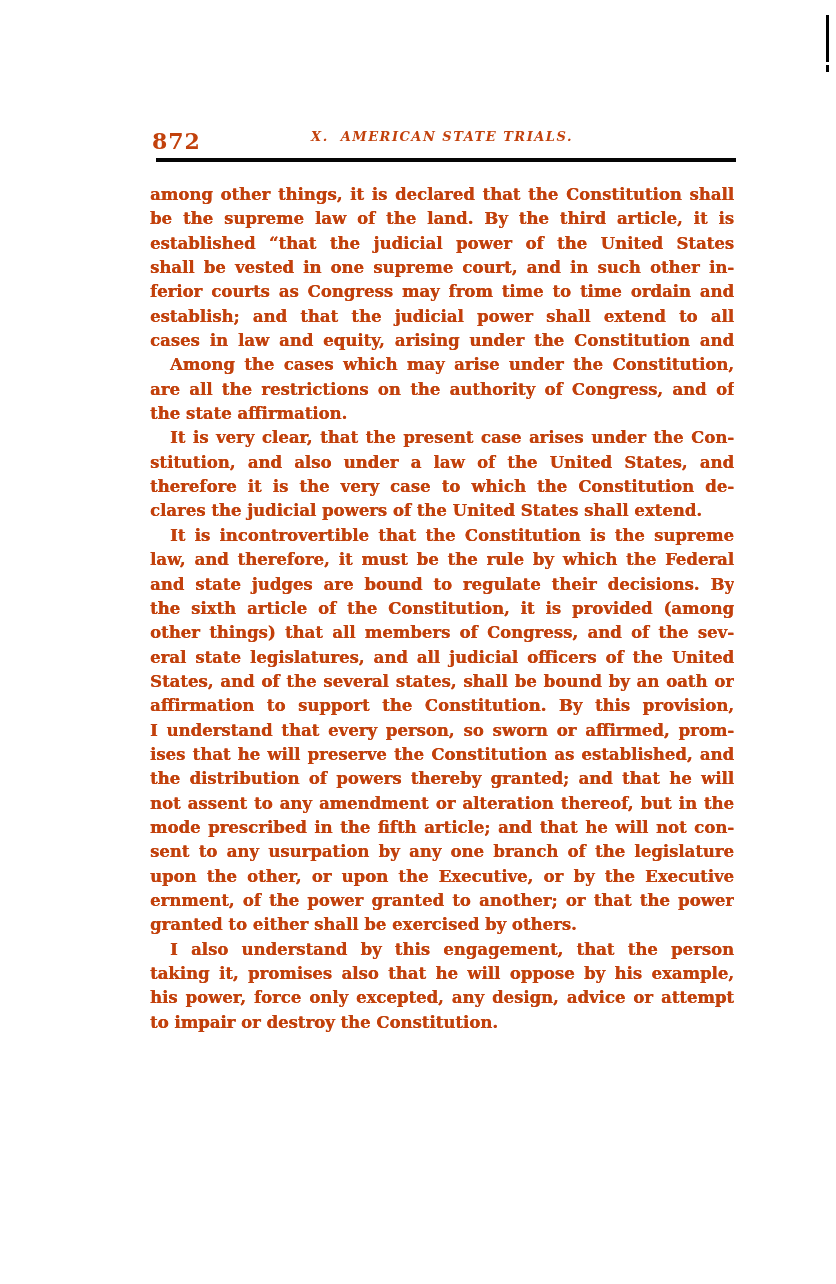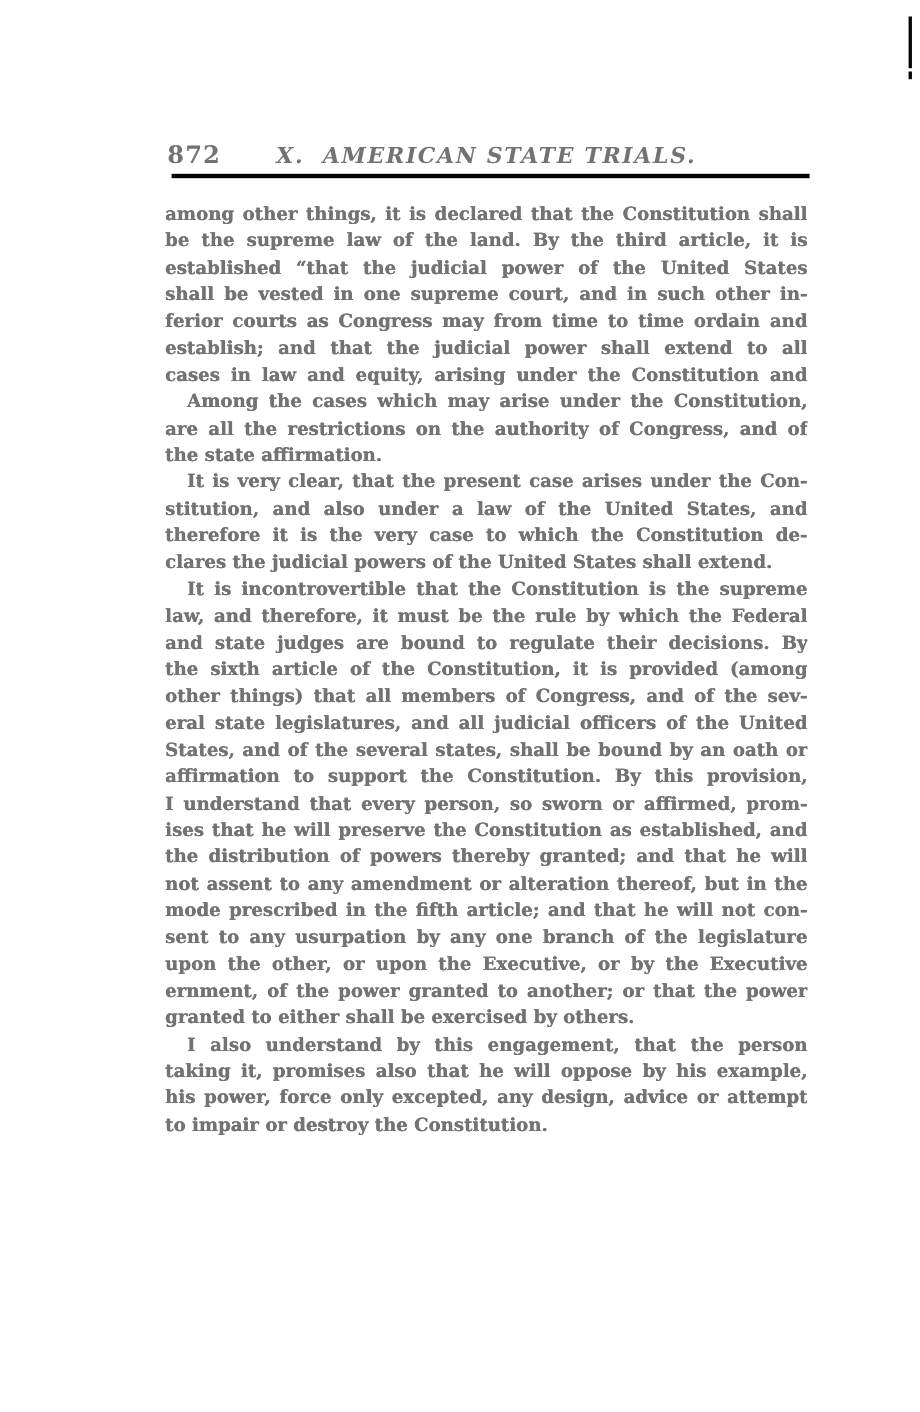--- a/index.html
+++ b/index.html
@@ -7,21 +7,21 @@
     padding: 0;
     background: #ffffff;
   }
   .page {
     position: relative;
     width: 836px;
     height: 1284px;
     background: #ffffff;
     overflow: hidden;
     font-family: "DejaVu Serif", serif;
-    color: #737373;
+    color: #c2410c;
   }
   
   .artifact-line {
     position: absolute;
     background: #000;
   }
   .artifact-line.long {
     left: 826px; top: 15px; width: 3px; height: 47px;
   }
   .artifact-line.dash {
@@ -42,21 +42,21 @@
     font-size: 22px;
     font-weight: 700;
     letter-spacing: 1px;
   }
   .running-title {
     position: absolute;
     left: 0;
     right: 0;
     top: 1px;
     text-align: center;
-    font-size: 20px;
+    font-size: 13px;
     font-style: italic;
     font-weight: 700;
     letter-spacing: 1.5px;
     white-space: pre;
   }
   .header-rule {
     position: absolute;
     left: 156px;
     top: 158px;
     width: 580px;

